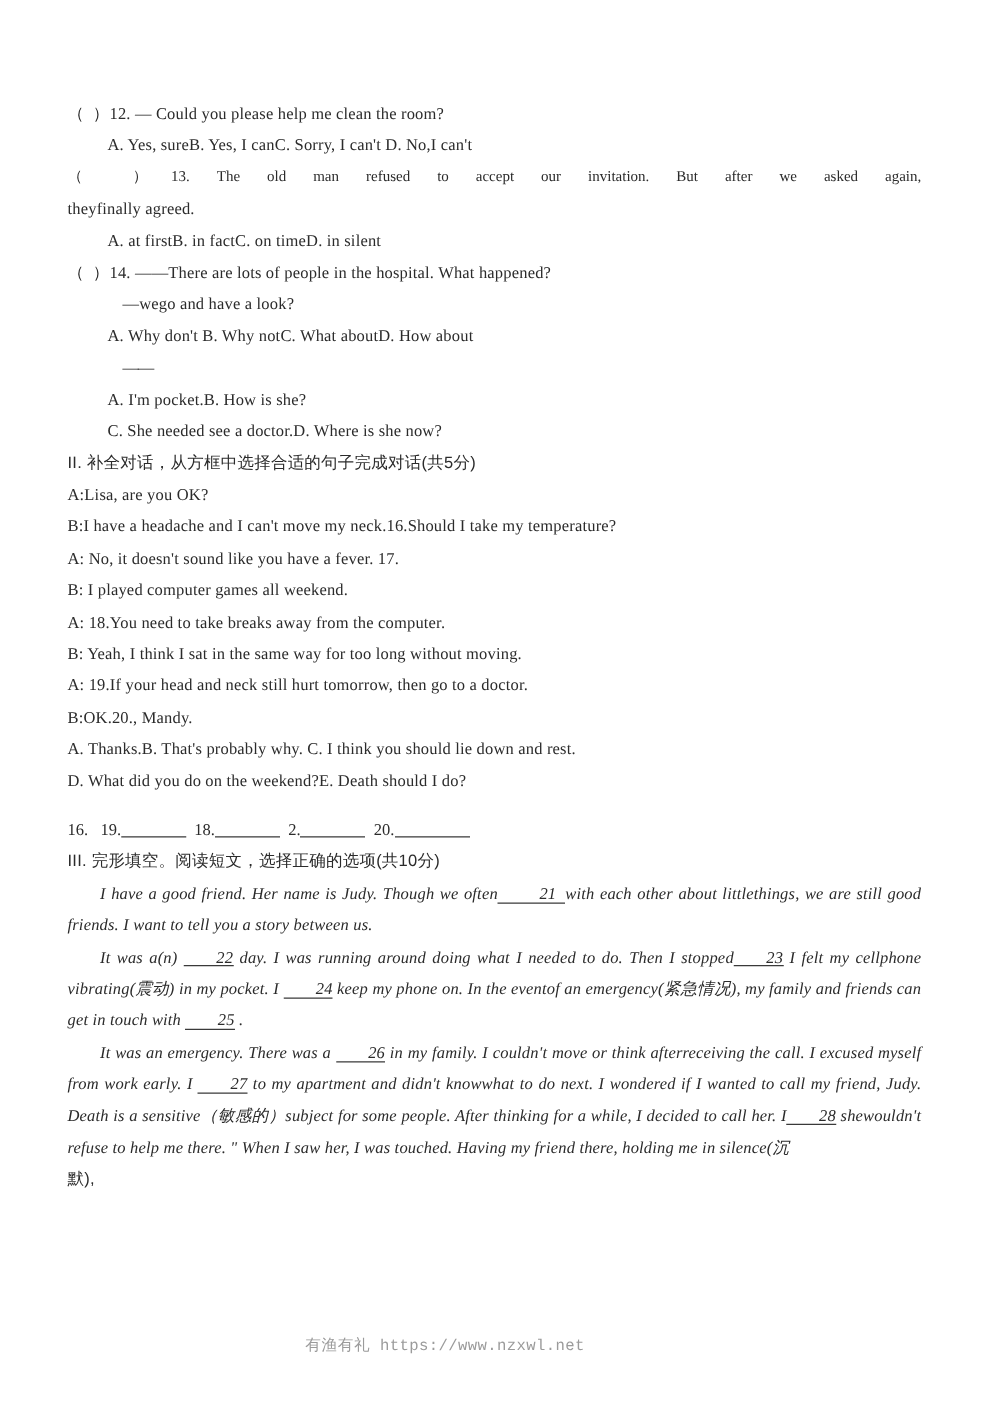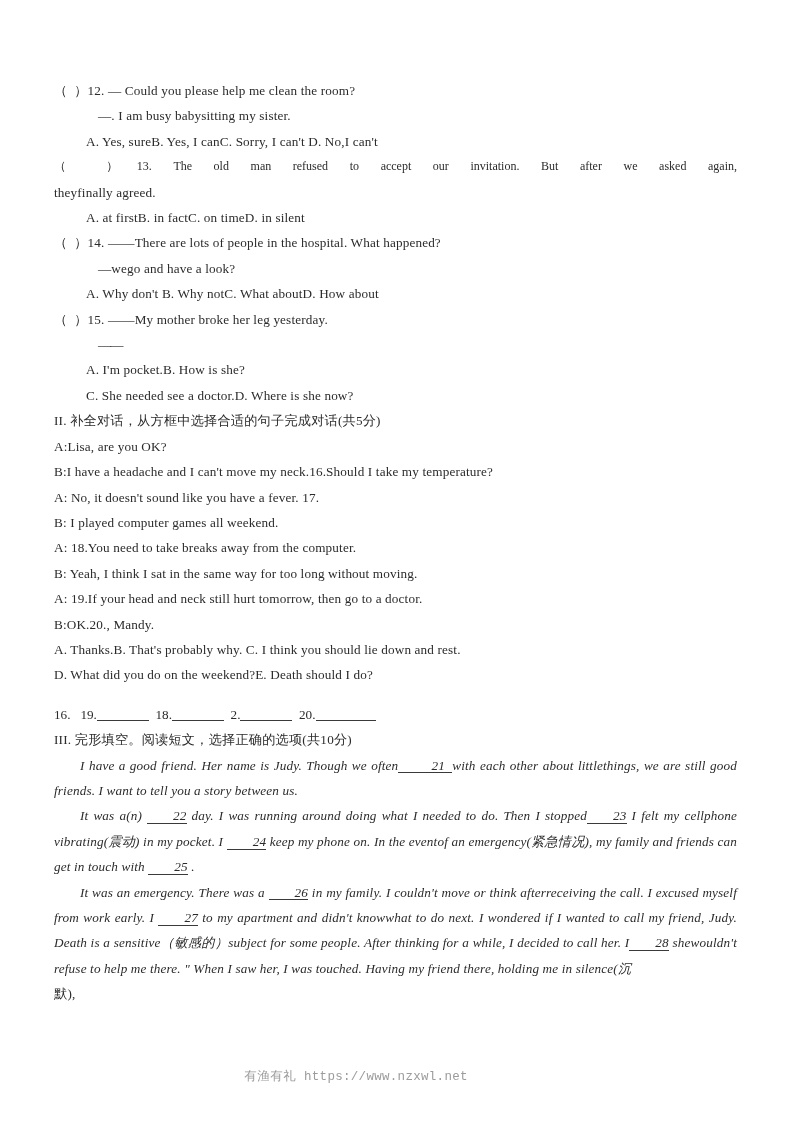--- a/index.html
+++ b/index.html
@@ -60,21 +60,21 @@
     text-align-last: justify;
     font-size: 12px;
     line-height: 25.4px;
     color: #2b2b2b;
   }
 
   .ind1 { padding-left: 32px; }  
   .ind2 { padding-left: 44px; }  
 
   .cn {
-    font-family: Liberation Serif, serif;
+    font-family: Liberation Sans, sans-serif;
     font-size: 13px;
     letter-spacing: 0.2px;
   }
 
   .sec-head {
     font-size: 13.2px;
     line-height: 25.4px;
     color: #2b2b2b;
   }
 
@@ -136,32 +136,30 @@
   .gap-md { height: 14px; }
 </style>
 </head>
 <body>
 
 <div class="page">
 
   <div class="content">
 
     <div class="ln"><span>（  ）12.</span> <span>— Could you please help me clean the room?</span></div>
-    <div class="ln ind2">—. I am busy babysitting my sister.</div>
     <div class="ln ind1">A. Yes, sureB. Yes, I canC. Sorry, I can't D. No,I can't</div>
 
     <div class="jline"><span>（   ）13.</span> <span>The old man refused to accept our invitation. But after we asked again,</span></div>
     <div class="ln">theyfinally agreed.</div>
     <div class="ln ind1">A. at firstB. in factC. on timeD. in silent</div>
 
     <div class="ln"><span>（  ）14.</span> <span>——There are lots of people in the hospital. What happened?</span></div>
     <div class="ln ind2">—wego and have a look?</div>
     <div class="ln ind1">A. Why don't B. Why notC. What aboutD. How about</div>
 
-    <div class="ln"><span>（  ）15.</span> <span>——My mother broke her leg yesterday.</span></div>
     <div class="dashline">——</div>
     <div class="ln ind1">A. I'm pocket.B. How is she?</div>
     <div class="ln ind1">C. She needed see a doctor.D. Where is she now?</div>
 
     <div class="sec-head cn">II. 补全对话，从方框中选择合适的句子完成对话(共5分)</div>
 
     <div class="ln">A:Lisa, are you OK?</div>
     <div class="ln">B:I have a headache and I can't move my neck.16.Should I take my temperature?</div>
     <div class="ln">A: No, it doesn't sound like you have a fever. 17.</div>
     <div class="ln">B: I played computer games all weekend.</div>

